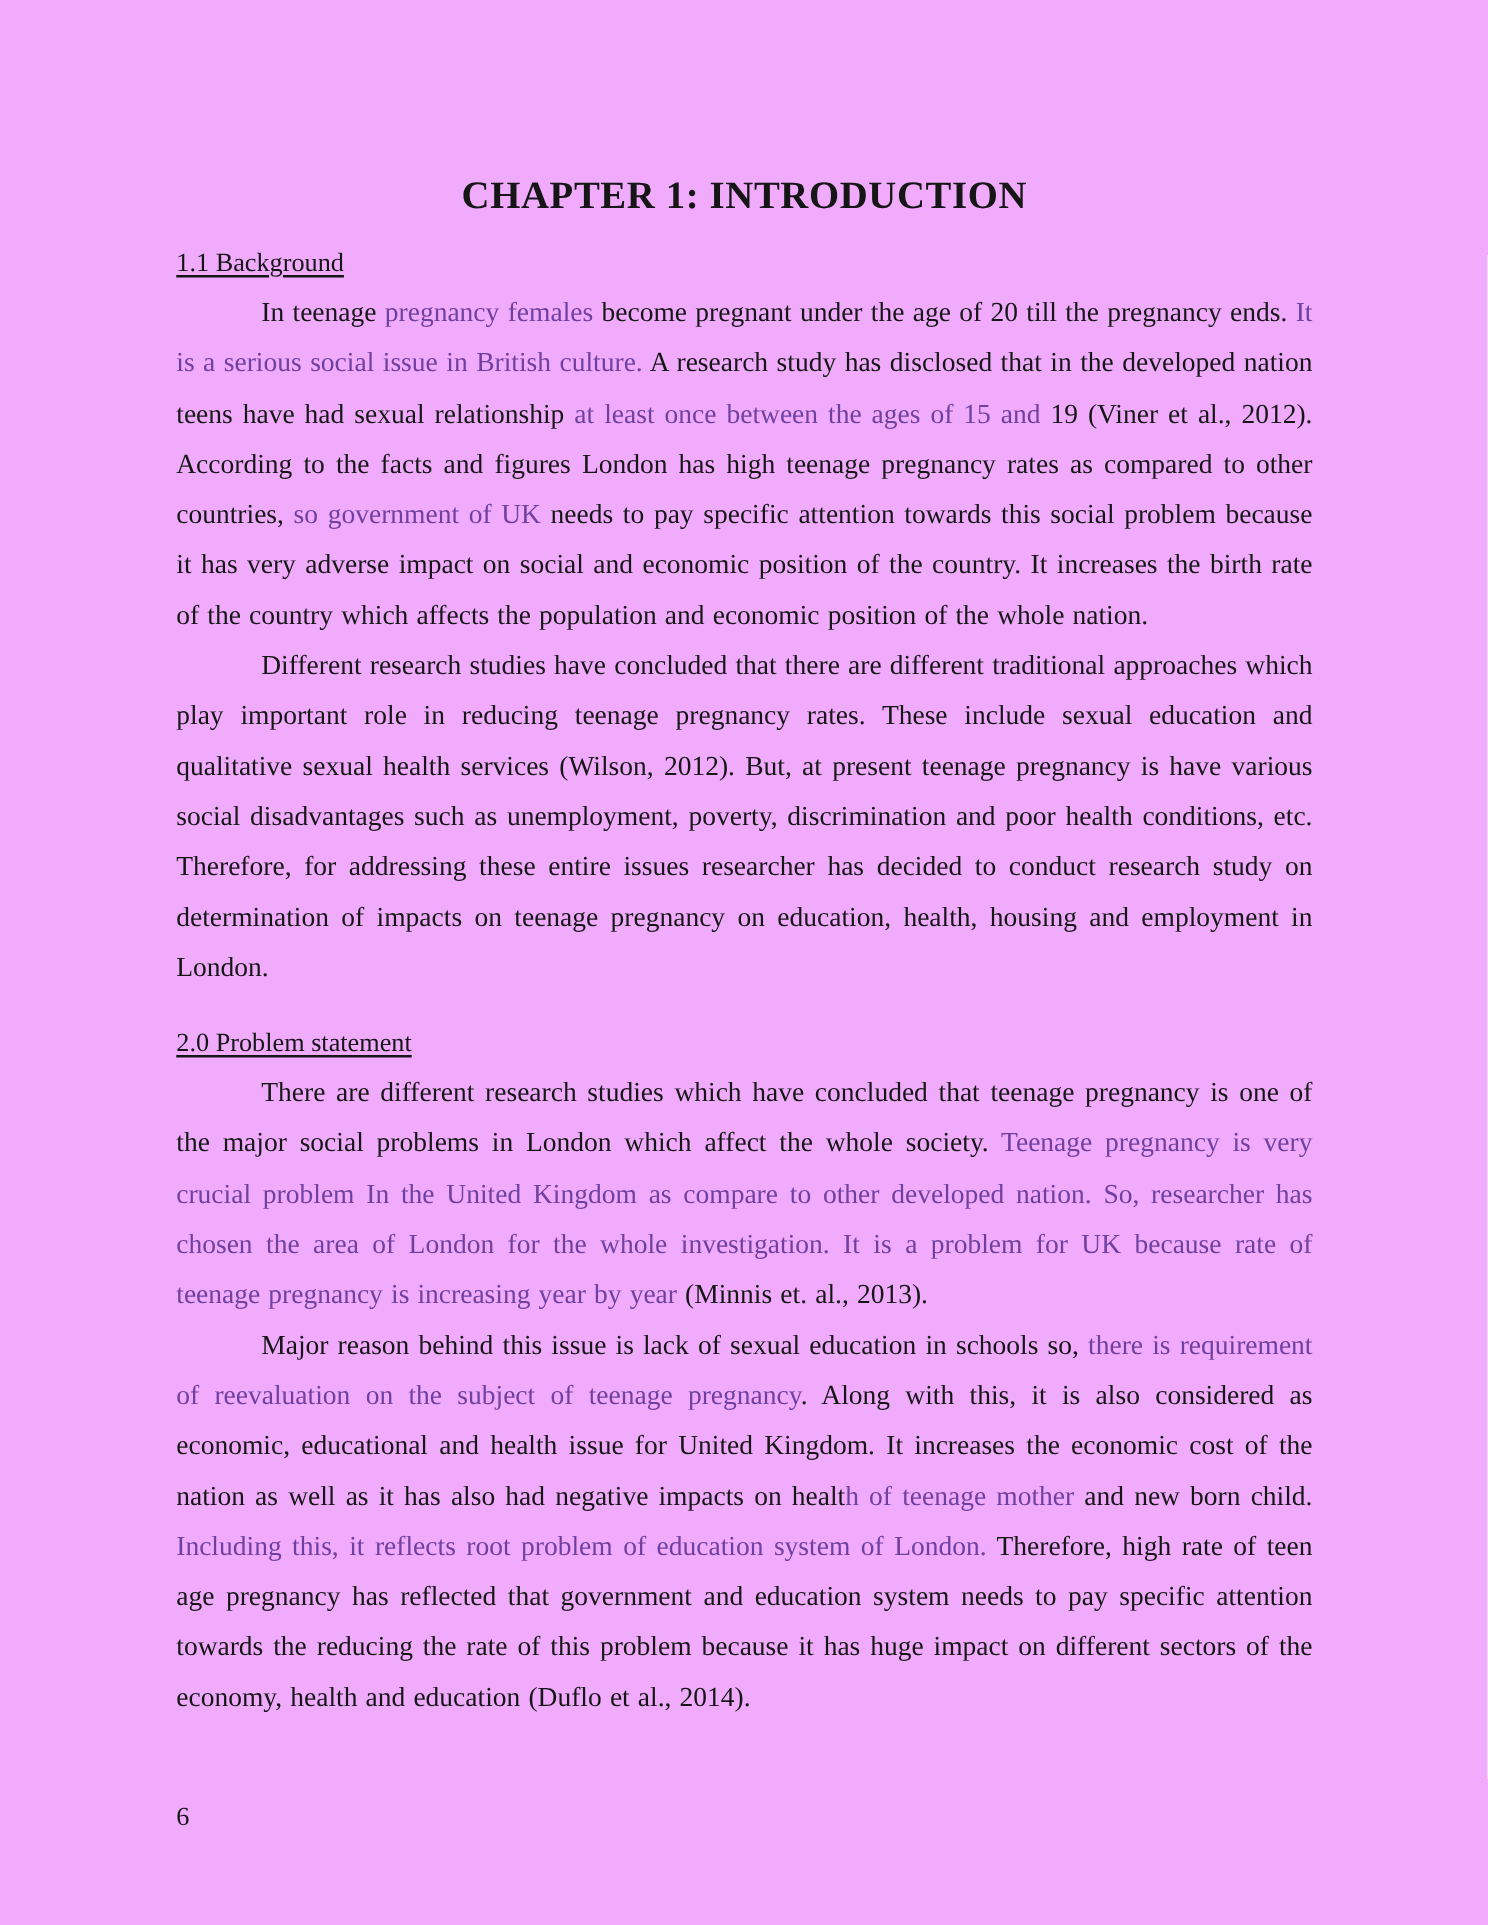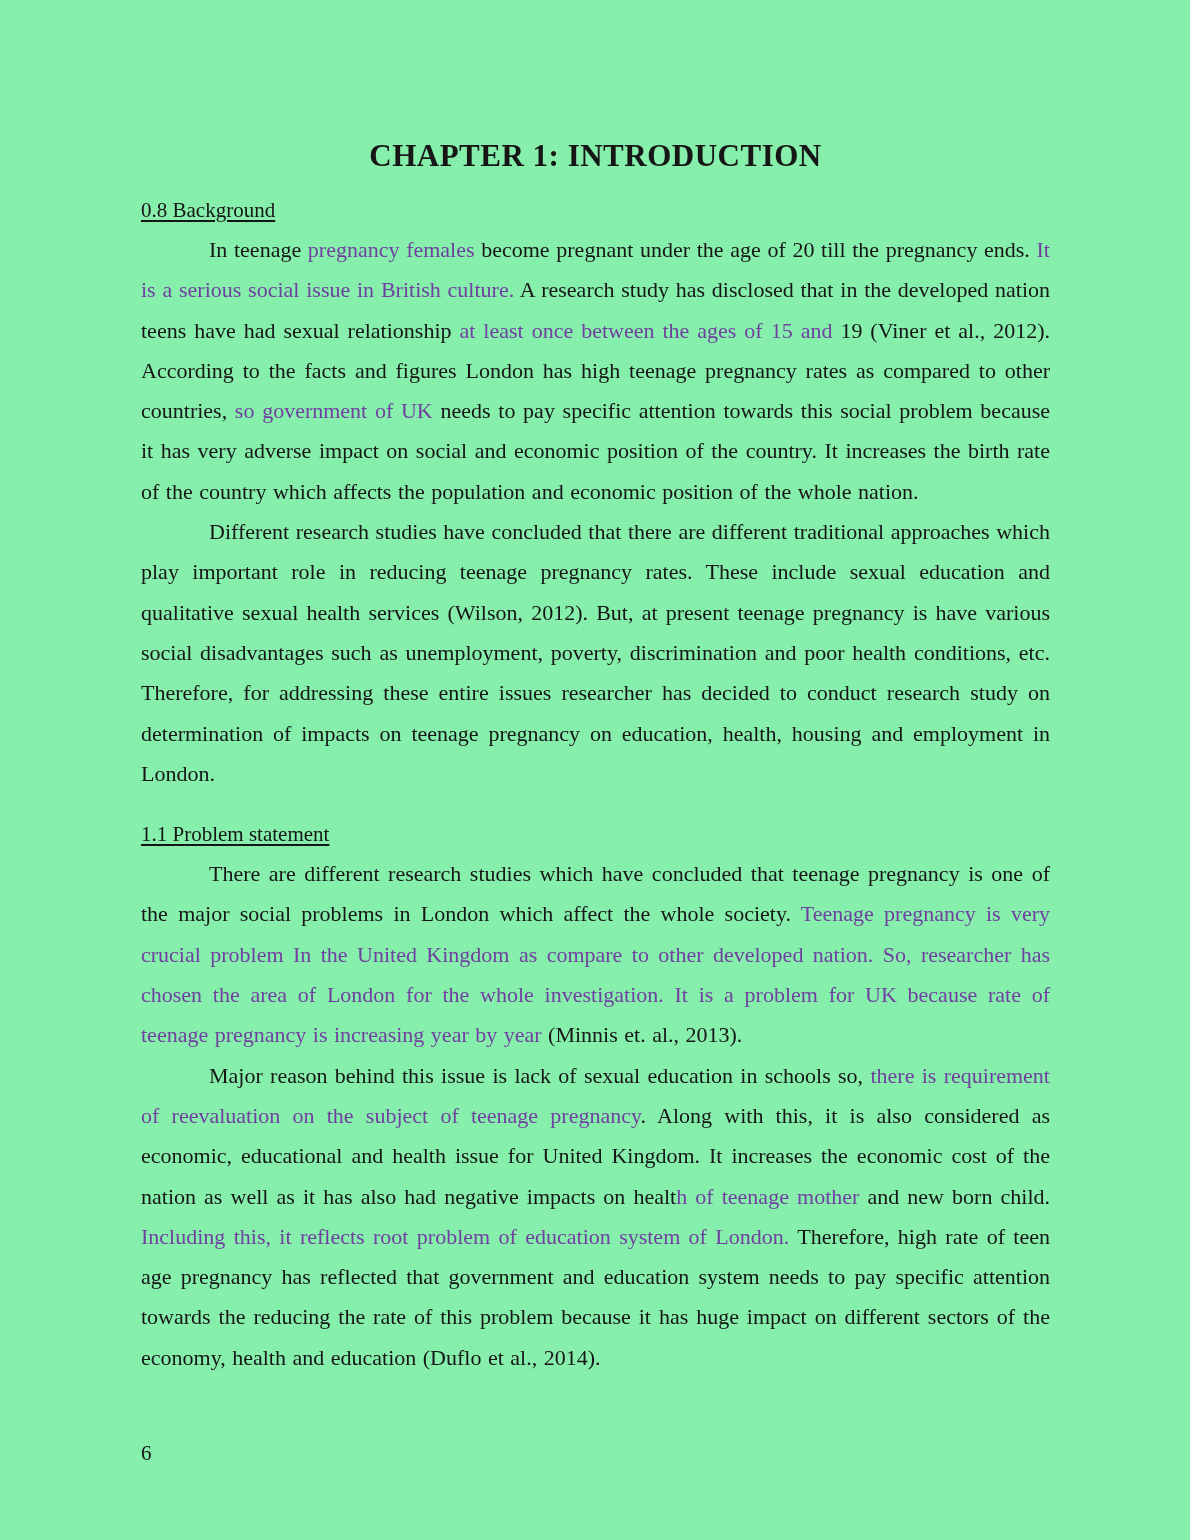--- a/index.html
+++ b/index.html
@@ -5,21 +5,21 @@
   html, body {
     margin: 0;
     padding: 0;
     background: #ffffff;
   }
   .page {
     position: relative;
     width: 1190px;
     height: 1540px;
     margin: 0 auto;
-    background: #86efac;
+    background: #f0abfc;
     font-family: "Liberation Serif", serif;
     color: #161616;
     overflow: hidden;
   }
   .content {
     position: absolute;
     left: 141px;
     top: 138px;
     width: 909px;
   }
@@ -62,25 +62,25 @@
   }
 </style>
 </head>
 <body>
 
 <div class="page" style="--accent: #7040a0; color: rgb(22, 22, 22);">
   <div class="content">
     <h1 class="doc-title">CHAPTER 1: INTRODUCTION</h1>
     <main id="sections">
         <section class="section">
-          <h2 class="section-heading">0.8 Background</h2>
+          <h2 class="section-heading">1.1 Background</h2>
           <p class="para"><span class="run-black">In teenage </span><span class="run-purple">pregnancy females</span><span class="run-black"> become pregnant under the age of 20 till the pregnancy ends. </span><span class="run-purple">It is a serious social issue in British culture.</span><span class="run-black"> A research study has disclosed that in the developed nation teens have had sexual relationship </span><span class="run-purple">at least once between the ages of 15 and</span><span class="run-black"> 19 (Viner et al., 2012). According to the facts and figures London has high teenage pregnancy rates as compared to other countries, </span><span class="run-purple">so government of UK</span><span class="run-black"> needs to pay specific attention towards this social problem because it has very adverse impact on social and economic position of the country. It increases the birth rate of the country which affects the population and economic position of the whole nation.</span></p>
           <p class="para"><span class="run-black">Different research studies have concluded that there are different traditional approaches which play important role in reducing teenage pregnancy rates. These include sexual education and qualitative sexual health services (Wilson, 2012). But, at present teenage pregnancy is have various social disadvantages such as unemployment, poverty, discrimination and poor health conditions, etc. Therefore, for addressing these entire issues researcher has decided to conduct research study on determination of impacts on teenage pregnancy on education, health, housing and employment in London.</span></p>
         </section>
         <section class="section">
-          <h2 class="section-heading">1.1 Problem statement</h2>
+          <h2 class="section-heading">2.0 Problem statement</h2>
           <p class="para"><span class="run-black">There are different research studies which have concluded that teenage pregnancy is one of the major social problems in London which affect the whole society. </span><span class="run-purple">Teenage pregnancy is very crucial problem In the United Kingdom as compare to other developed nation. So, researcher has chosen the area of London for the whole investigation. It is a problem for UK because rate of teenage pregnancy is increasing year by year</span><span class="run-black"> (Minnis et. al., 2013).</span></p>
           <p class="para"><span class="run-black">Major reason behind this issue is lack of sexual education in schools so, </span><span class="run-purple">there is requirement of reevaluation on the subject of teenage pregnancy</span><span class="run-black">. Along with this, it is also considered as economic, educational and health issue for United Kingdom. It increases the economic cost of the nation as well as it has also had negative impacts on healt</span><span class="run-purple">h of teenage mother</span><span class="run-black"> and new born child. </span><span class="run-purple">Including this, it reflects root problem of education system of London.</span><span class="run-black"> Therefore, high rate of teen age pregnancy has reflected that government and education system needs to pay specific attention towards the reducing the rate of this problem because it has huge impact on different sectors of the economy, health and education (Duflo et al., 2014).</span></p>
         </section>
       </main>
   </div>
   <div class="page-number">6</div>
 </div>
 
 </body></html>

